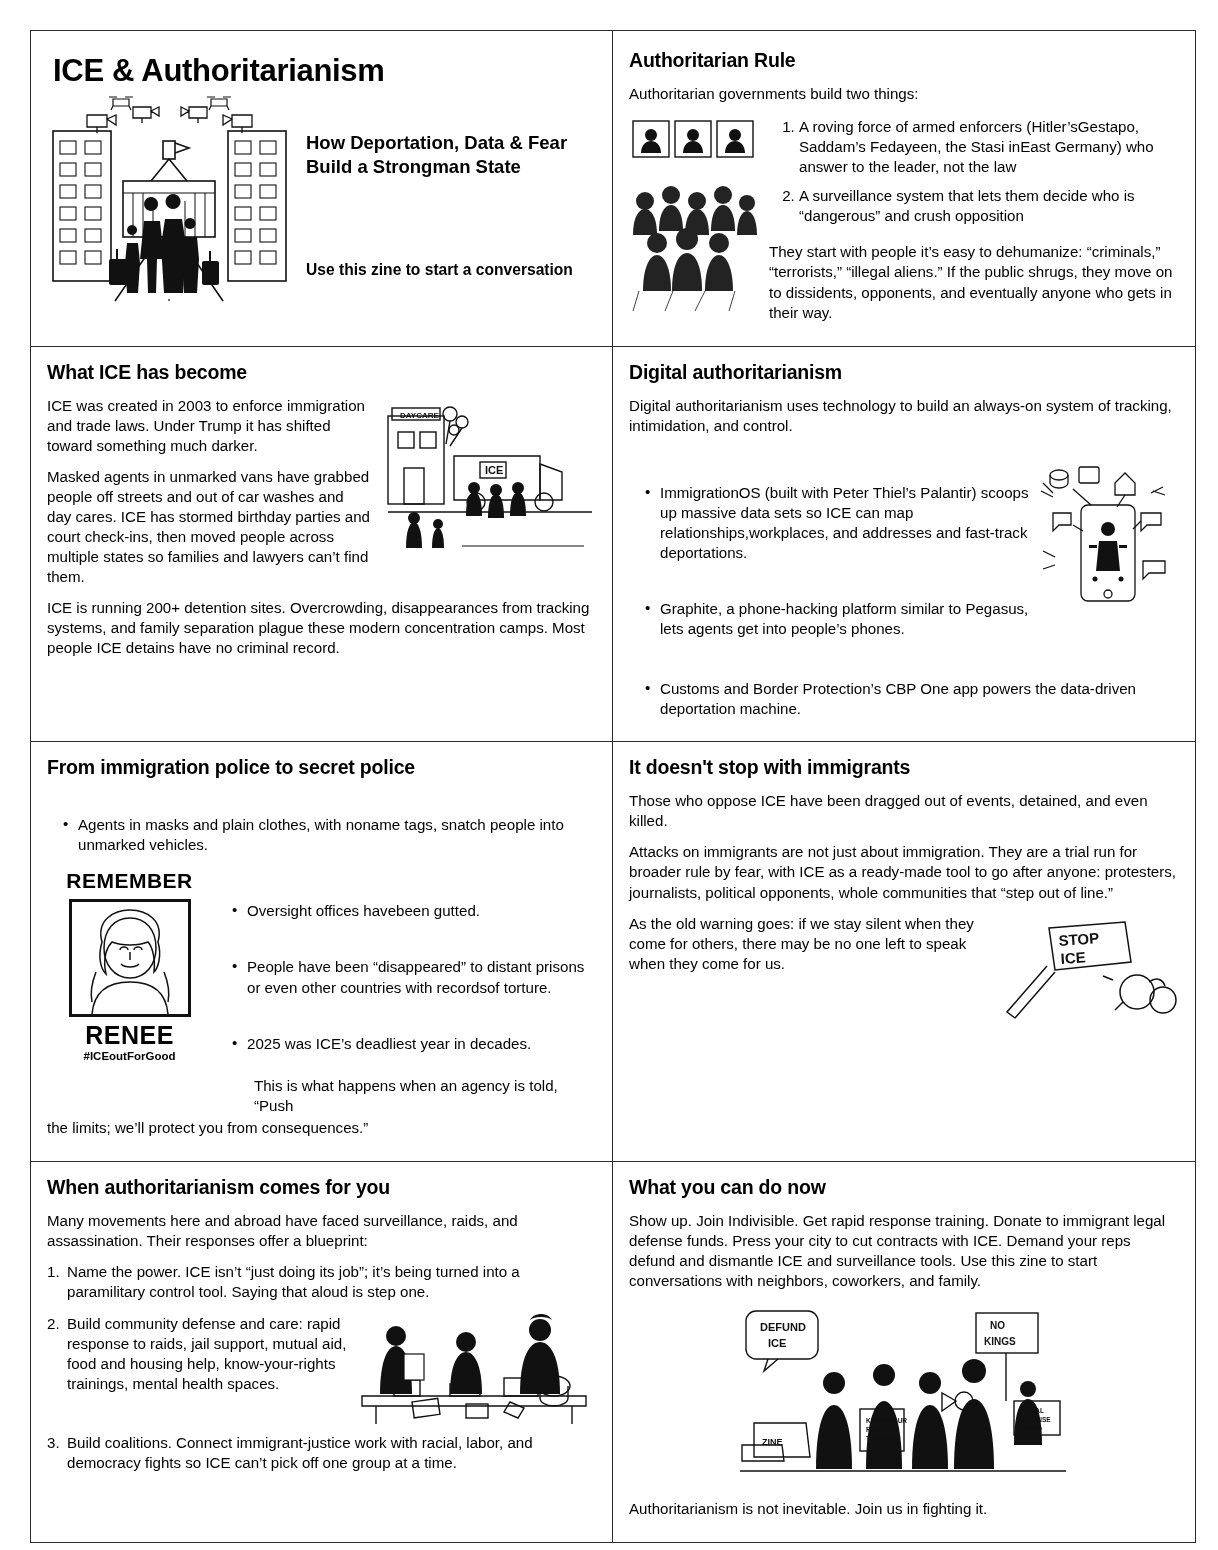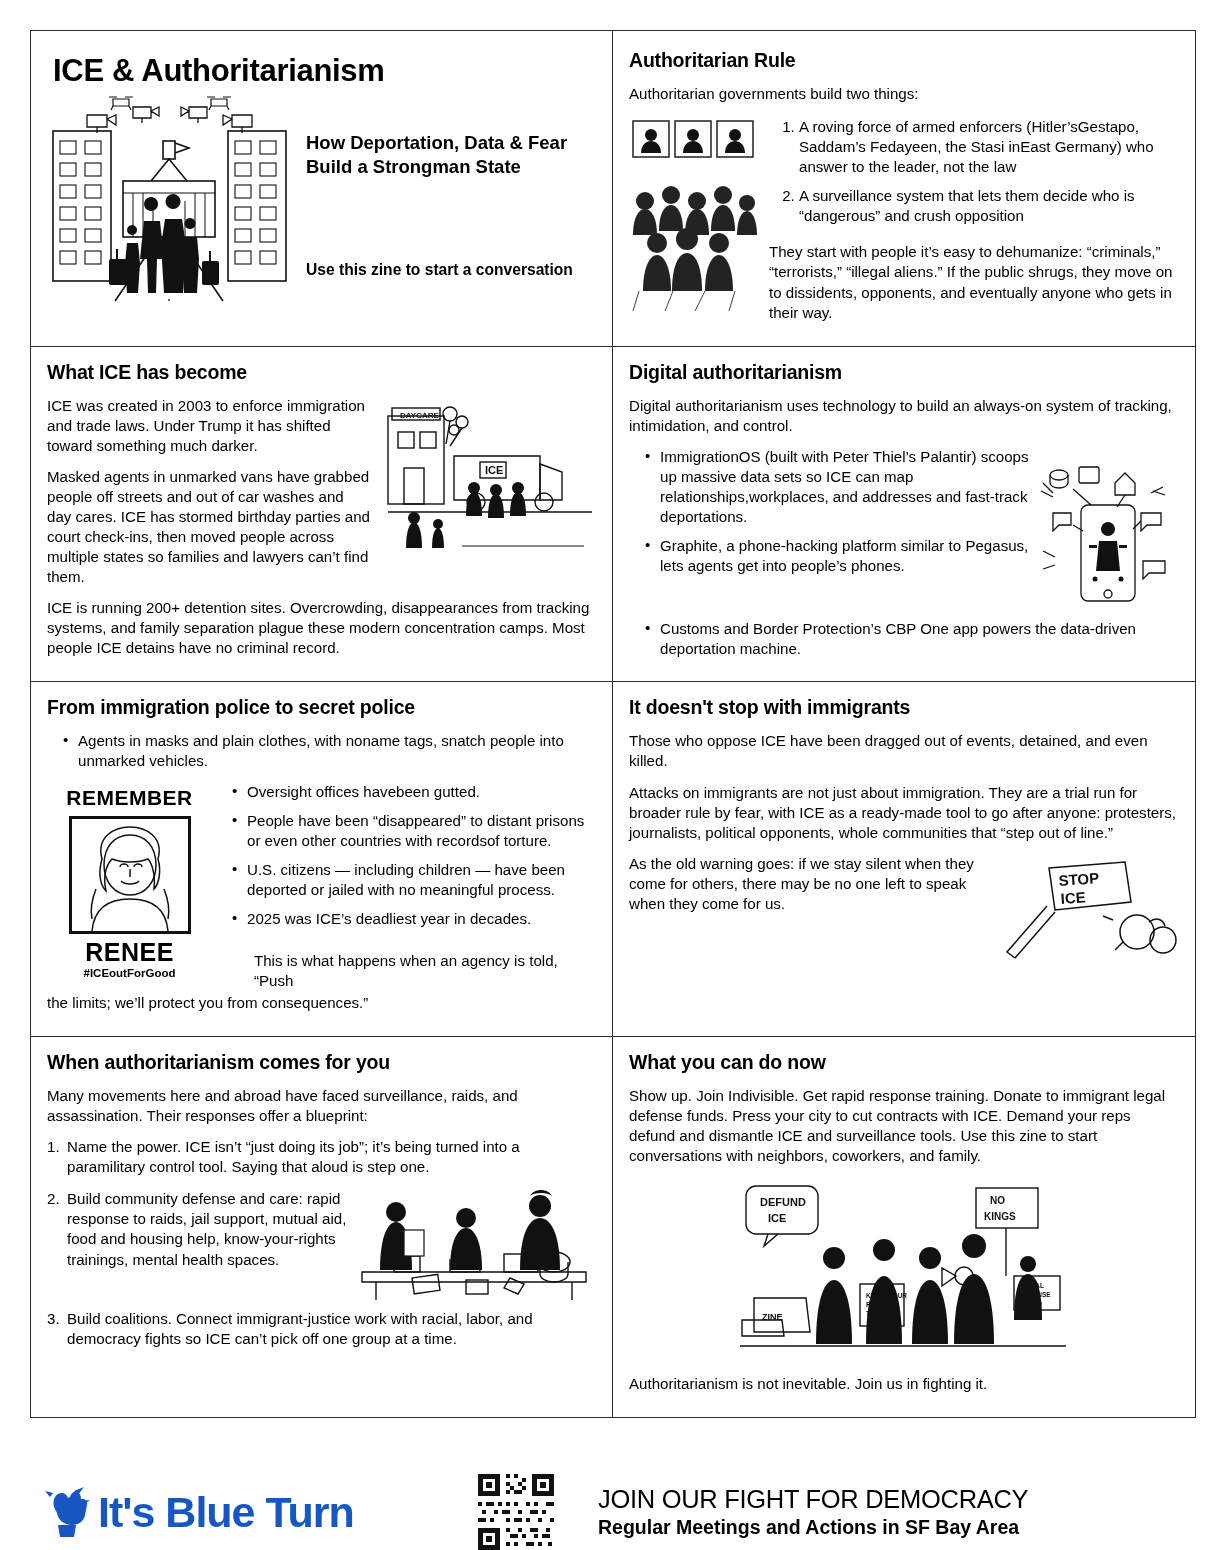--- a/index.html
+++ b/index.html
@@ -51,21 +51,21 @@
     font-size: 18.5px; font-weight: bold; line-height: 1.3;
     max-width: 340px;
   }
   .cover-cta { font-size: 15.6px; font-weight: bold; margin-top: 82px; }
 
   
   ol.num, ul.bul { margin: 0 0 10px 0; padding-left: 26px; }
   ol.num { padding-left: 30px; }
   ol.num li, ul.bul li { margin-bottom: 9px; }
   ul.bul { list-style: none; padding-left: 16px; }
-  ul.bul li { position: relative; padding-left: 15px; }
+  ul.bul li { position: relative; padding-left: 15px; margin-top: 36px; }
   ul.bul li:before {
     content: "•"; position: absolute; left: 0; top: -1px;
   }
 
   
   .ar-flex { display: flex; }
   .ar-art { flex: 0 0 140px; }
   .ar-list { flex: 1; padding-top: 2px; }
   .ar-tail { margin-top: 16px; }
 
@@ -395,21 +395,20 @@
                 </g>
               </svg>
             </div>
             <div class="nm">RENEE</div>
             <div class="tag">#ICEoutForGood</div>
           </div>
           <div class="sp-list">
             <ul class="bul">
               <li>Oversight offices havebeen gutted.</li>
               <li>People have been “disappeared” to distant prisons or even other countries with recordsof torture.</li>
-              <li>U.S. citizens — including children — have been deported or jailed with no meaningful process.</li>
               <li>2025 was ICE’s deadliest year in decades.</li>
             </ul>
             <p class="sp-final">This is what happens when an agency is told, “Push</p>
           </div>
         </div>
         <p class="sp-final-2">the limits; we’ll protect you from consequences.”</p>
       </div>
 
       <div class="cell right">
         <h2 class="panel-title">It doesn't stop with immigrants</h2>

